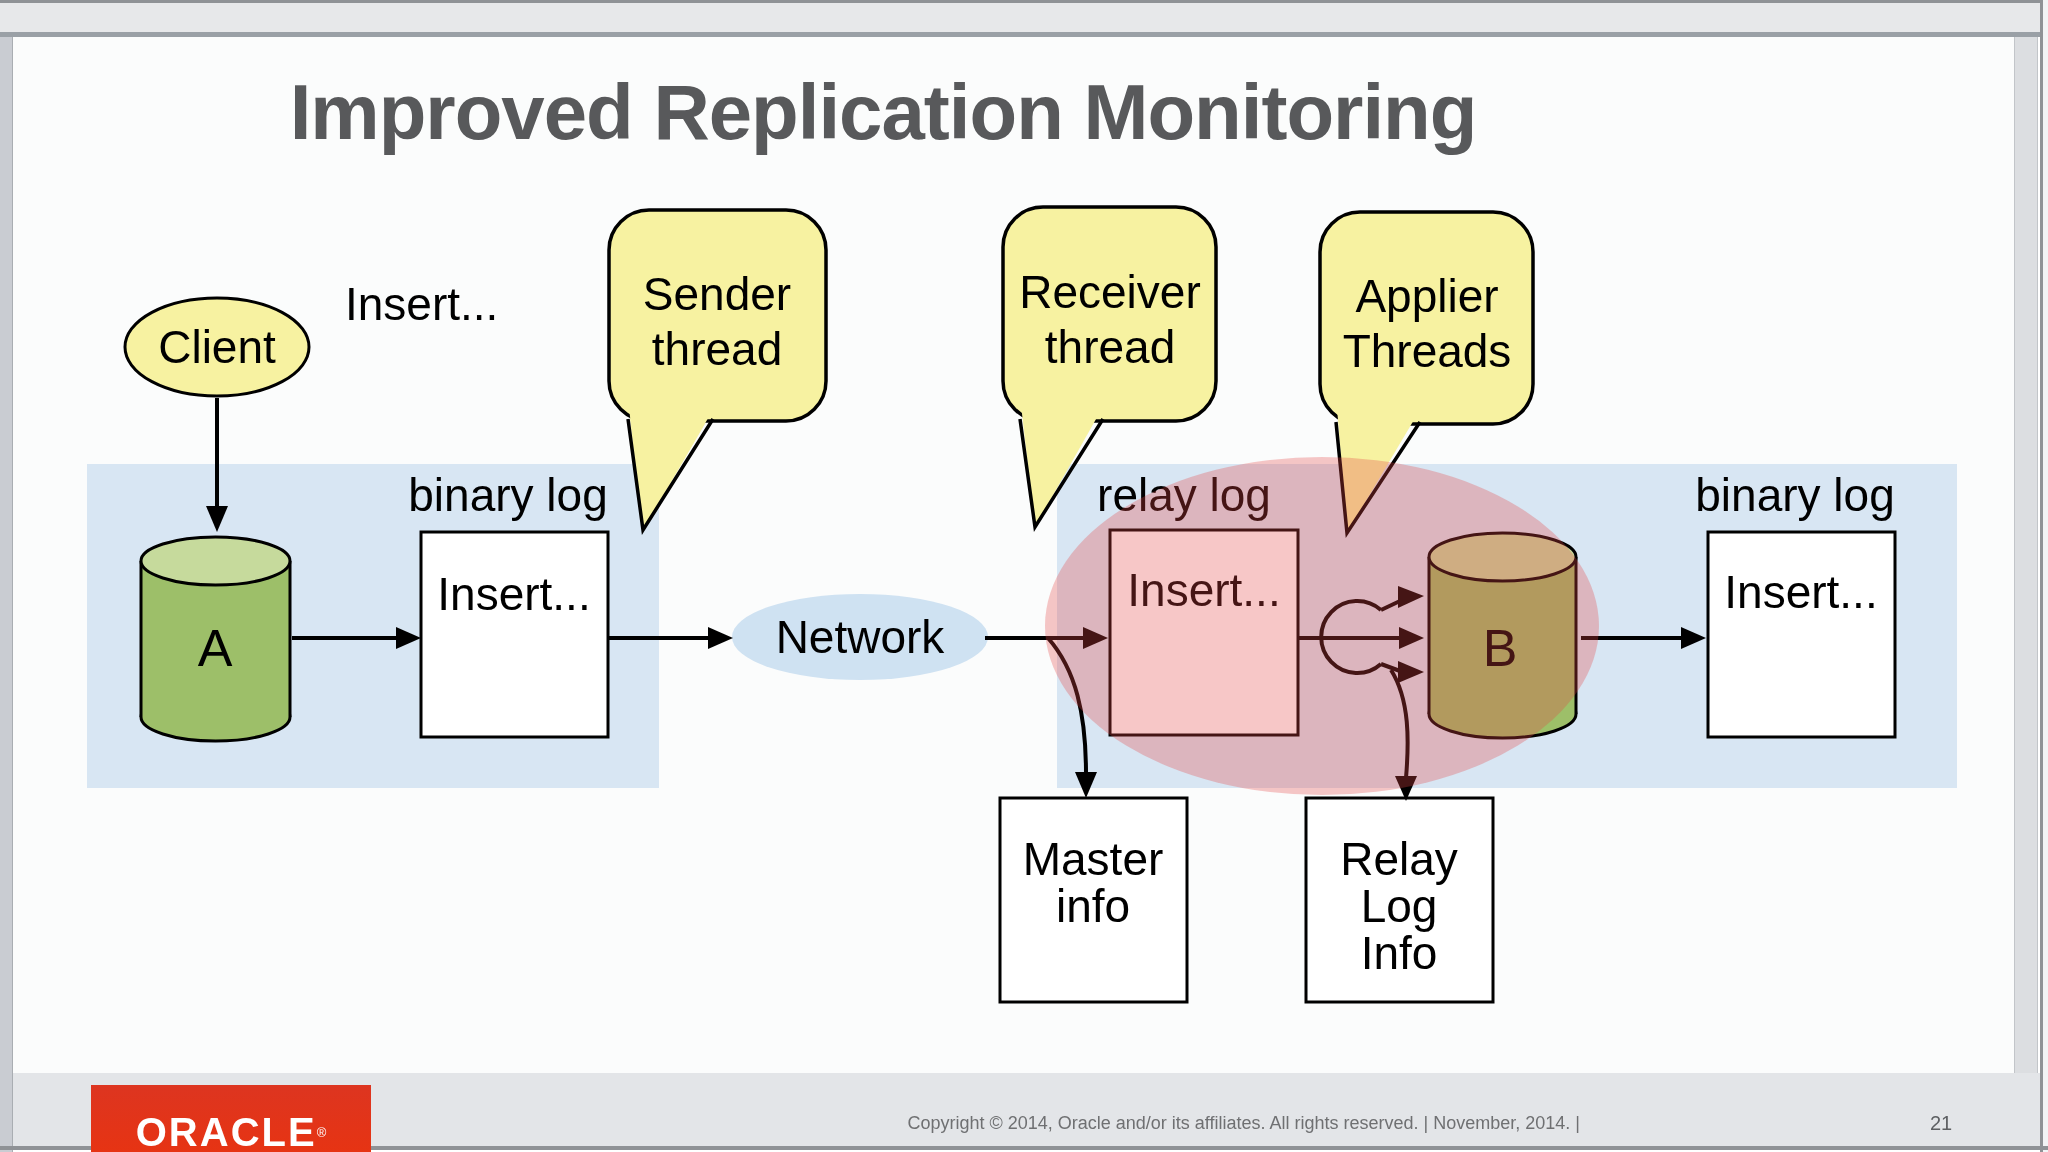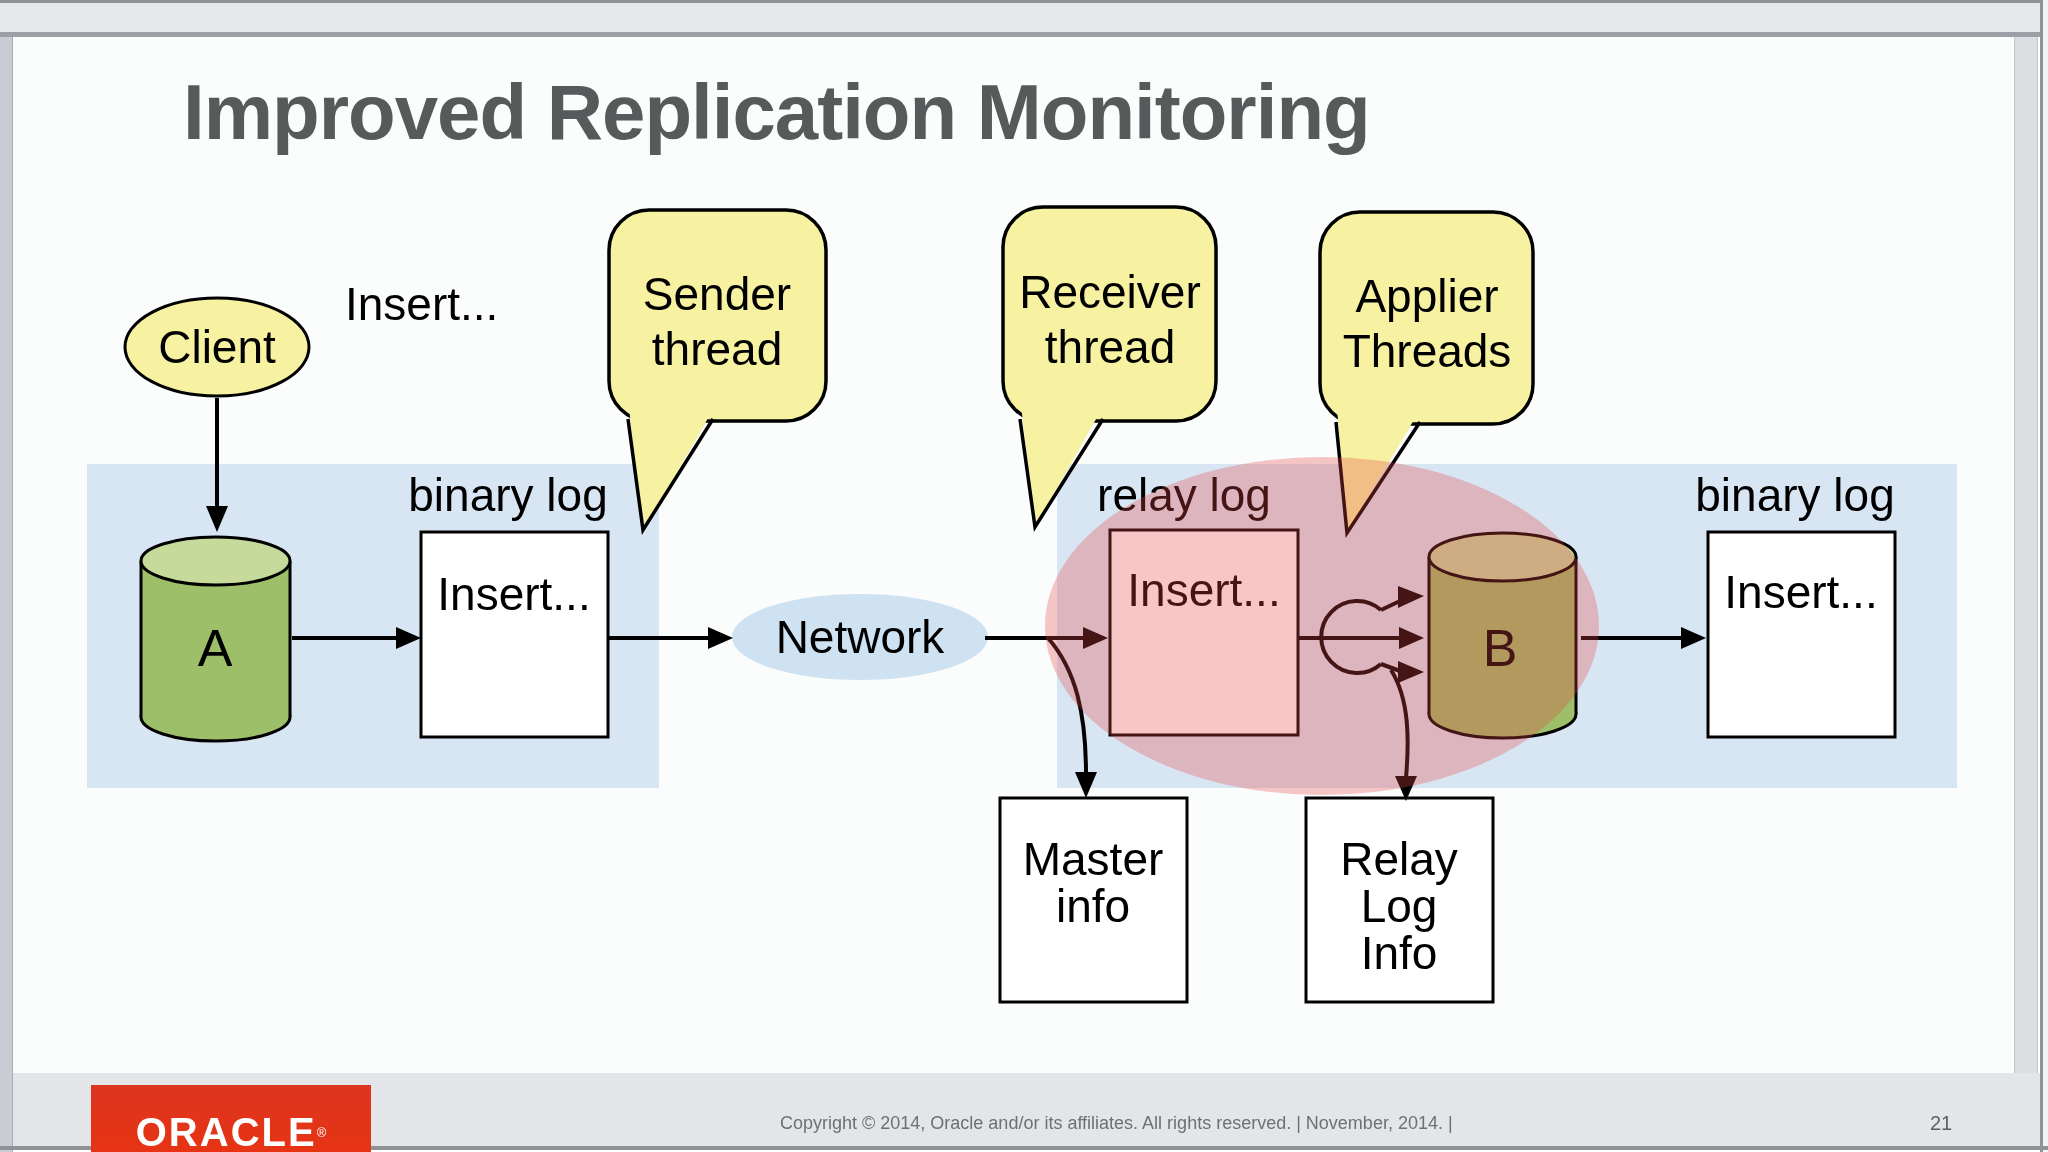--- a/index.html
+++ b/index.html
@@ -9,27 +9,27 @@
   .topbar{position:absolute;left:0;top:0;width:2048px;height:32px;background:#e7e8ea;border-top:3px solid #8f9296;}
   .topsep{position:absolute;left:0;top:32px;width:2048px;height:5px;background:#9aa0a6;}
   .leftstrip{position:absolute;left:0;top:37px;width:12px;height:1115px;background:#c9ccd2;border-right:1px solid #a9adb2;}
   .slide{position:absolute;left:13px;top:37px;width:2001px;height:1036px;background:#fbfcfc;}
   .scrollbar{position:absolute;left:2014px;top:37px;width:22px;height:1109px;background:#dcdee1;border-left:1px solid #c2c5c9;border-right:1px solid #c2c5c9;}
   .rightborder{position:absolute;left:2040px;top:0;width:3px;height:1152px;background:#8f9296;}
   .rightgutter{position:absolute;left:2043px;top:0;width:5px;height:1152px;background:#f2f3f5;}
   .footer{position:absolute;left:13px;top:1073px;width:2027px;height:73px;background:#e3e5e8;}
   .bottomline{position:absolute;left:0;top:1146px;width:2048px;height:4px;background:#8f9296;}
   .page-title{position:absolute;left:183px;top:72px;width:1400px;
-              font-size:78px;font-weight:bold;color:#58595b;line-height:80px;letter-spacing:-1px;}
+              font-size:78px;font-weight:bold;color:#58595b;line-height:80px;letter-spacing:-1px;text-align:center;}
   .oracle-logo{position:absolute;left:91px;top:1049px;width:280px;height:94px;
                background:linear-gradient(180deg,#dd3520 0%,#ea330e 100%);
                display:flex;align-items:center;justify-content:center;margin-top:36px;}
   .oracle-word{color:#ffffff;font-size:40px;font-weight:bold;letter-spacing:2px;}
   .oracle-reg{color:#ffffff;font-size:13px;vertical-align:20px;}
-  .copyright{position:absolute;left:780px;top:1113px;width:800px;text-align:left;
+  .copyright{position:absolute;left:780px;top:1113px;width:800px;text-align:right;
              font-size:18px;color:#6f7072;}
   .pagenum{position:absolute;left:1930px;top:1112px;width:40px;text-align:left;
            font-size:20px;color:#5e6063;}
   svg{position:absolute;left:0;top:0;}
   text{font-family:"Liberation Sans",sans-serif;}
   .lbl{font-size:46px;fill:#000000;}
   .big{font-size:52px;fill:#000000;}
 </style>
 </head>
 <body>

